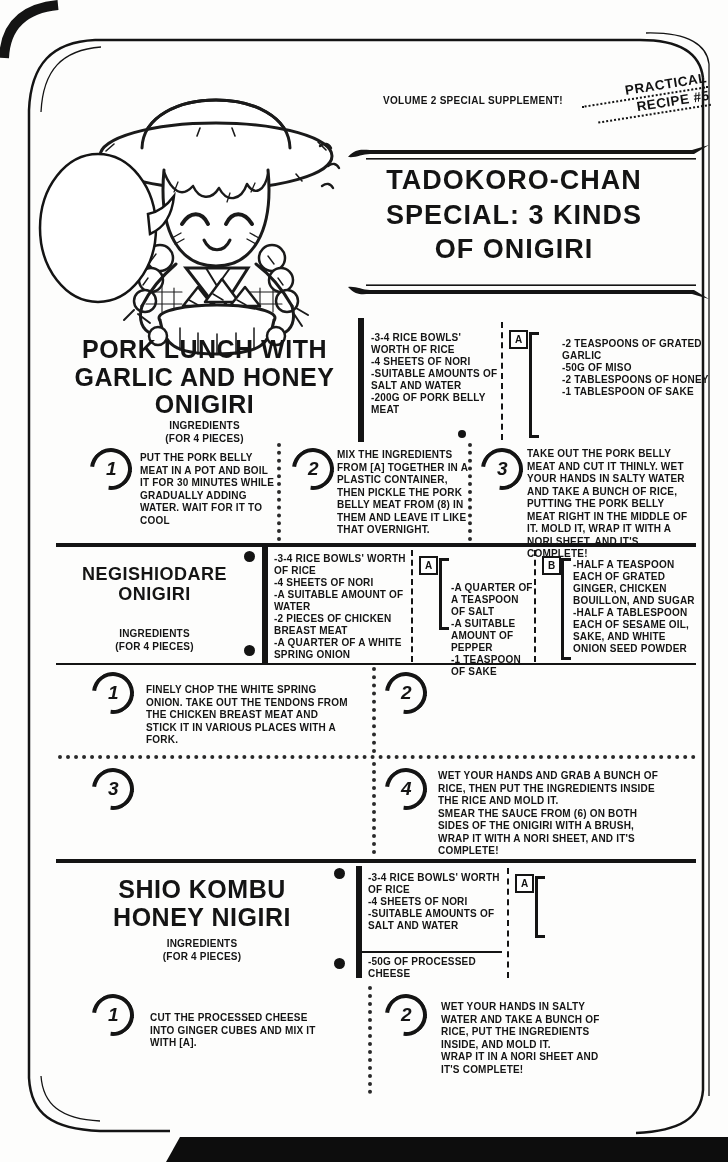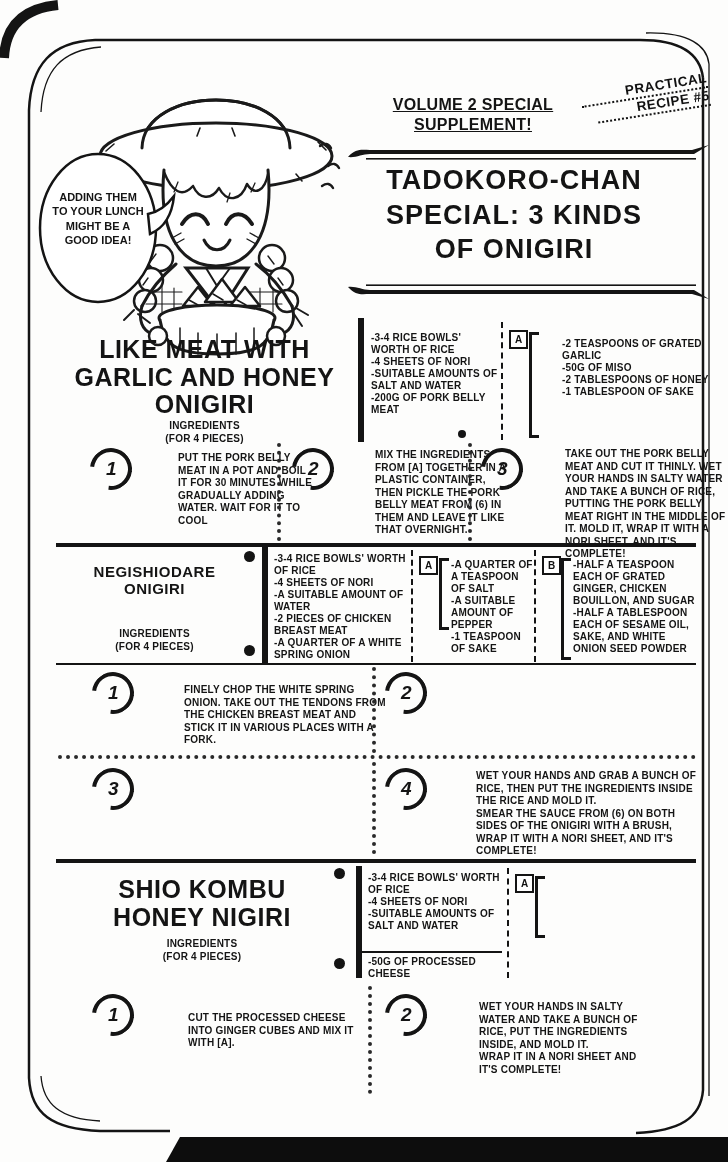--- a/index.html
+++ b/index.html
@@ -8,41 +8,41 @@
     background:#fdfdfc; overflow:hidden;
     font-family:"Liberation Sans", sans-serif; color:#111;
   }
   .abs { position:absolute; }
   .txt { font-weight:700; color:#141414; white-space:pre-line; }
   .center { text-align:center; }
   .sec-title { font-size:25px; line-height:1.1; letter-spacing:.5px; }
   .main-title { font-size:27px; line-height:1.28; letter-spacing:1px; }
   .small-label { font-size:10px; line-height:1.25; letter-spacing:.2px; }
   .ing { font-size:10px; line-height:1.2; letter-spacing:.2px; }
-  .step-text { font-size:10px; line-height:1.25; letter-spacing:.2px;margin-left:38px; }
+  .step-text { font-size:10px; line-height:1.25; letter-spacing:.2px; }
   .vbar { background:#141414; width:6px; }
   .dash-v { border-left:2px dashed #141414; width:0; }
   .dot-v { border-left:4px dotted #2a2a2a; width:0; }
   .dot-h { border-top:4px dotted #2a2a2a; height:0; }
   .hline-heavy { background:#141414; height:4px; }
   .hline-xthin { background:#141414; height:1.5px; }
   .glabel {
     width:15px; height:15px; border:2px solid #141414; background:#fff;
     font-size:10px; font-weight:700; display:flex; align-items:center; justify-content:center;
   }
   .bracket { border-left:3px solid #141414; border-top:3px solid #141414; border-bottom:3px solid #141414; width:7px; }
   .stepnum {
     width:34px; height:34px; border:4px solid #141414; border-radius:50%;
     border-left-color:transparent; transform:rotate(-38deg);
     display:flex; align-items:center; justify-content:center; background:transparent;
   }
   .stepnum span { transform:rotate(38deg); font-size:19px; font-weight:700; font-style:italic; color:#141414; }
   .bdot { width:11px; height:11px; background:#141414; border-radius:50%; }
   .bubble-text { font-size:11px; line-height:1.3; text-align:center; font-weight:700; }
-  .supp { font-size:16px; line-height:1.25; letter-spacing:.3px;text-decoration:underline; }
+  .supp { font-size:10px; line-height:1.25; letter-spacing:.3px; }
   .prac { transform:rotate(-9deg); font-weight:700; font-size:13.5px; letter-spacing:.5px; }
   .prac .l { border-bottom:2px dotted #141414; padding-bottom:1px; text-align:right; }
   .bottom-bar { background:#0d0d0d; clip-path:polygon(14px 0, 100% 0, 100% 100%, 0 100%); }
 </style>
 </head>
 <body>
 
 <div class="page">
 
   <svg class="abs" style="left:0;top:0" width="728" height="1162">
@@ -101,42 +101,41 @@
       <path d="M92,186 l9,-5 M95,192 l9,-5 M170,181 l9,5 M167,187 l9,5" stroke-width="1.4"></path>
       <path d="M124,188 C130,201 144,201 150,188" fill="#fff"></path>
       <path d="M240,94 q7,-5 11,2 M248,114 q7,-5 11,2 M242,134 q7,-5 11,2" stroke-width="2.4"></path>
     </g>
   </svg>
 
   <svg class="abs" style="left:34px;top:150px" width="145" height="160">
     <ellipse cx="64" cy="78" rx="58" ry="74" fill="#fff" stroke="#141414" stroke-width="2.5"></ellipse>
     <path d="M114,64 C126,62 134,54 140,46 C138,66 130,78 116,84 Z" fill="#fff" stroke="#141414" stroke-width="2.5"></path>
   </svg>
-  <div class="abs txt bubble-text" style="left:52px;top:190px;width:92px">ADDING THEM TO YOUR LUNCH MIGHT BE A GOOD IDEA!</div>
 
   <div class="abs txt supp center" style="left:378px;top:95px;width:190px">VOLUME 2 SPECIAL SUPPLEMENT!</div>
 
   <div class="abs prac" style="left:581px;top:80px;width:128px">
     <div class="l">PRACTICAL</div>
     <div class="l" style="margin-left:14px">RECIPE #5</div>
   </div>
 
   <svg class="abs" style="left:348px;top:144px" width="362" height="18">
     <path d="M0,13 C8,4 14,6 22,6 L344,6 L361,1 L346,10 L22,10 C14,10 8,14 0,13 Z" fill="#141414"></path>
     <rect x="18" y="14" width="330" height="1.6" fill="#141414"></rect>
   </svg>
   <div class="abs txt main-title center" style="left:340px;top:163px;width:348px">TADOKORO-CHAN
 SPECIAL: 3 KINDS
 OF ONIGIRI</div>
   <svg class="abs" style="left:348px;top:282px;transform:scaleY(-1)" width="362" height="18">
     <path d="M0,13 C8,4 14,6 22,6 L344,6 L361,1 L346,10 L22,10 C14,10 8,14 0,13 Z" fill="#141414"></path>
     <rect x="18" y="14" width="330" height="1.6" fill="#141414"></rect>
   </svg>
 
-  <div class="abs txt sec-title center" style="left:52px;top:336px;width:305px">LIKE MEAT WITH
+  <div class="abs txt sec-title center" style="left:52px;top:336px;width:305px">PORK LUNCH WITH
 GARLIC AND HONEY
 ONIGIRI</div>
   <div class="abs center" style="left:52px;top:420px;width:305px">
     <div class="txt small-label">INGREDIENTS</div>
     <div class="txt small-label">(FOR 4 PIECES)</div>
   </div>
 
   <div class="abs vbar" style="left:358px;top:318px;height:124px"></div>
   <div class="abs txt ing" style="left:371px;top:332px;width:128px">-3-4 RICE BOWLS' WORTH OF RICE
 -4 SHEETS OF NORI
@@ -152,47 +151,47 @@
   <div class="abs bdot" style="left:458px;top:430px;width:8px;height:8px"></div>
 
   <div class="abs stepnum" style="left:90px;top:448px">
       <span>1</span>
     </div>
   <div class="abs txt step-text" style="left:140px;top:452px;width:138px">PUT THE PORK BELLY MEAT IN A POT AND BOIL IT FOR 30 MINUTES WHILE GRADUALLY ADDING WATER. WAIT FOR IT TO COOL</div>
   <div class="abs dot-v" style="left:277px;top:443px;height:98px"></div>
   <div class="abs stepnum" style="left:292px;top:448px">
       <span>2</span>
     </div>
-  <div class="abs txt step-text" style="left:337px;top:449px;width:132px">MIX THE INGREDIENTS FROM [A] TOGETHER IN A PLASTIC CONTAINER, THEN PICKLE THE PORK BELLY MEAT FROM (6) IN THEM AND LEAVE IT LIKE THAT OVERNIGHT.</div>
+  <div class="abs txt step-text" style="left:337px;top:449px;width:132px">MIX THE INGREDIENTS FROM [A] TOGETHER IN A PLASTIC CONTAINER, THEN PICKLE THE PORK BELLY MEAT FROM (8) IN THEM AND LEAVE IT LIKE THAT OVERNIGHT.</div>
   <div class="abs dot-v" style="left:468px;top:443px;height:98px"></div>
   <div class="abs stepnum" style="left:481px;top:448px">
       <span>3</span>
     </div>
   <div class="abs txt step-text" style="left:527px;top:448px;width:168px">TAKE OUT THE PORK BELLY MEAT AND CUT IT THINLY. WET YOUR HANDS IN SALTY WATER AND TAKE A BUNCH OF RICE, PUTTING THE PORK BELLY MEAT RIGHT IN THE MIDDLE OF IT. MOLD IT, WRAP IT WITH A NORI SHEET, AND IT'S COMPLETE!</div>
 
   <div class="abs hline-heavy" style="left:56px;top:543px;width:640px"></div>
 
-  <div class="abs txt center" style="left:52px;top:564px;width:205px;font-size:15px;line-height:1.12;letter-spacing:.5px">NEGISHIODARE
+  <div class="abs txt center" style="left:52px;top:564px;width:205px;font-size:18px;line-height:1.12;letter-spacing:.5px">NEGISHIODARE
 ONIGIRI</div>
   <div class="abs center" style="left:52px;top:628px;width:205px">
     <div class="txt small-label">INGREDIENTS</div>
     <div class="txt small-label">(FOR 4 PIECES)</div>
   </div>
   <div class="abs bdot" style="left:244px;top:551px"></div>
   <div class="abs bdot" style="left:244px;top:645px"></div>
   <div class="abs vbar" style="left:262px;top:547px;height:116px"></div>
   <div class="abs txt ing" style="left:274px;top:553px;width:132px">-3-4 RICE BOWLS' WORTH OF RICE
 -4 SHEETS OF NORI
 -A SUITABLE AMOUNT OF WATER
 -2 PIECES OF CHICKEN BREAST MEAT
 -A QUARTER OF A WHITE SPRING ONION</div>
   <div class="abs dash-v" style="left:411px;top:550px;height:112px"></div>
   <div class="abs glabel" style="left:419px;top:556px">A</div>
   <div class="abs bracket" style="left:439px;top:558px;height:66px"></div>
-  <div class="abs txt ing" style="left:451px;top:559px;width:82px">-A QUARTER OF A TEASPOON OF SALT
+  <div class="abs txt ing" style="left:451px;top:582px;width:82px">-A QUARTER OF A TEASPOON OF SALT
 -A SUITABLE AMOUNT OF PEPPER
 -1 TEASPOON OF SAKE</div>
   <div class="abs dash-v" style="left:534px;top:550px;height:112px"></div>
   <div class="abs glabel" style="left:542px;top:556px">B</div>
   <div class="abs bracket" style="left:561px;top:558px;height:96px"></div>
   <div class="abs txt ing" style="left:573px;top:559px;width:124px">-HALF A TEASPOON EACH OF GRATED GINGER, CHICKEN BOUILLON, AND SUGAR
 -HALF A TABLESPOON EACH OF SESAME OIL, SAKE, AND WHITE ONION SEED POWDER</div>
 
   <div class="abs hline-xthin" style="left:56px;top:663px;width:640px"></div>
 

